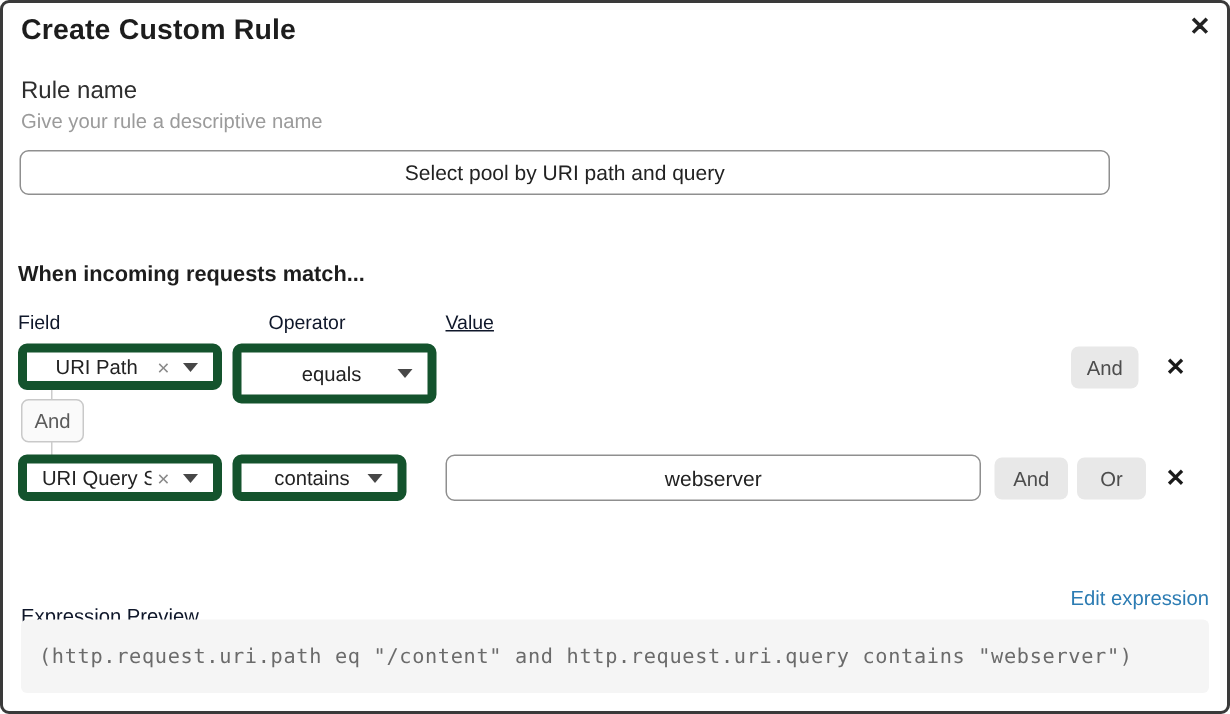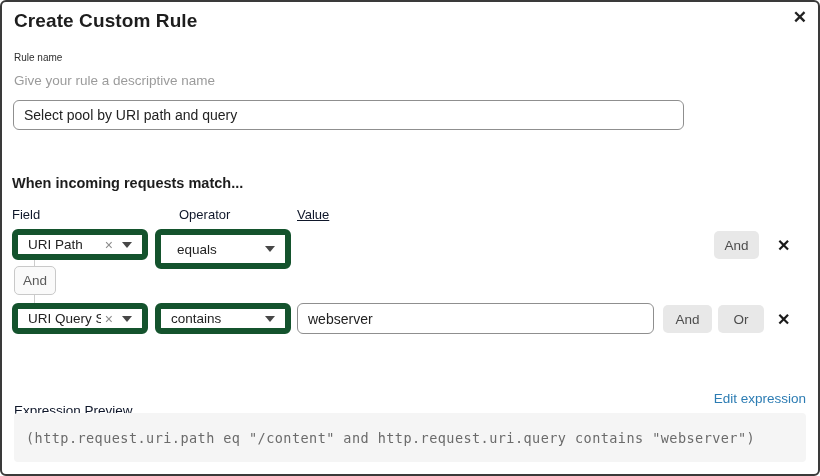--- a/index.html
+++ b/index.html
@@ -1,15 +1,15 @@
 <!DOCTYPE html>
 <html><head>
 <meta charset="utf-8">
 <style>
-  * { box-sizing: border-box; margin: 0; padding: 0; }
+  * { box-sizing: border-box; margin: 0; padding: 0; text-align: center; }
   html, body { width: 820px; height: 476px; background: #fff; }
   body { font-family: "Liberation Sans", sans-serif; color: #1f1f1f; }
 
   .dialog {
     position: relative;
     width: 820px; height: 476px;
     background: #fff;
     border: 2px solid #3a3a3a;
     border-radius: 6px;
     overflow: hidden;
@@ -22,21 +22,21 @@
     font-size: 19px; font-weight: 700; color: #1d1d1d;
     letter-spacing: 0.1px;
   }
 
   .close-btn {
     right: 11px; top: 5px;
     font-size: 17px; font-weight: 700; color: #222;
     cursor: pointer; line-height: 22px;
   }
 
-  .field-label { font-size: 10px; color: #2e2e2e; }
+  .field-label { font-size: 16px; color: #2e2e2e; }
   .helper-text { font-size: 13.5px; color: #9b9b9b; }
   .col-label   { font-size: 13px;  color: #0f172a; }
 
   .text-input {
     border: 1px solid #8f8f8f;
     border-radius: 6px;
     background: #fff;
     font-family: "Liberation Sans", sans-serif;
     font-size: 14px; color: #222;
     padding: 0 10px;
@@ -118,21 +118,21 @@
 </head>
 <body>
 
 <div class="dialog">
 
   <div class="abs dialog-title">Create Custom Rule</div>
   <div class="abs close-btn">✕</div>
 
   <div class="abs field-label" style="left:12px; top:50px;">Rule name</div>
   <div class="abs helper-text" style="left:12px; top:71px;">Give your rule a descriptive name</div>
-  <input class="abs text-input" style="left: 11px; top: 98px; width: 671px; height: 30px;" value="Select pool by URI path and query">
+  <input class="abs text-input" style="left: 11px; top: 98px; width: 727px; height: 30px;" value="Select pool by URI path and query">
 
   <div class="abs section-heading" style="left:10px; top:173px;">When incoming requests match...</div>
 
   <div class="abs col-label" style="left:10px;  top:205px;">Field</div>
   <div class="abs col-label" style="left:153px; top:205px;margin-left:24px;">Operator</div>
   <div class="abs col-label" style="left:295px; top:205px;text-decoration:underline;">Value</div>
 
   <div class="abs select" style="left:10px; top:227px; width:136px; height:31px;">
     <span class="select-label">URI Path</span>
     <span class="clear-x">×</span>
@@ -146,21 +146,21 @@
   <div class="abs delete-x" style="left:775px; top:235px;">✕</div>
 
   <div class="abs connector-line" style="left:32px; top:258px; height:45px;"></div>
   <div class="abs and-chip" style="left:12px; top:264px; width:42px; height:29px;">And</div>
 
   <div class="abs select" style="left:10px; top:301px; width:136px; height:31px;">
     <span class="select-label">URI Query St...</span>
     <span class="clear-x">×</span>
     <span class="caret"></span>
   </div>
-  <div class="abs select" style="left:153px; top:301px; width:136px; height:31px;">
+  <div class="abs select" style="left:153px; top:301px; width:116px; height:31px;">
     <span class="select-label">contains</span>
     <span class="caret"></span>
   </div>
   <input class="abs text-input" style="left: 295px; top: 301px; width: 357px; height: 31px;" value="webserver">
   <button class="abs gray-btn" style="left:661px; top:303px; width:49px; height:28px;">And</button>
   <button class="abs gray-btn" style="left:716px; top:303px; width:46px; height:28px;">Or</button>
   <div class="abs delete-x" style="left:775px; top:309px;">✕</div>
 
   <div class="abs col-label" style="left:12px; top:389px; font-size:13.5px;margin-top:12px;">Expression Preview</div>
   <div class="abs edit-link" style="right:12px; top:389px;">Edit expression</div>

